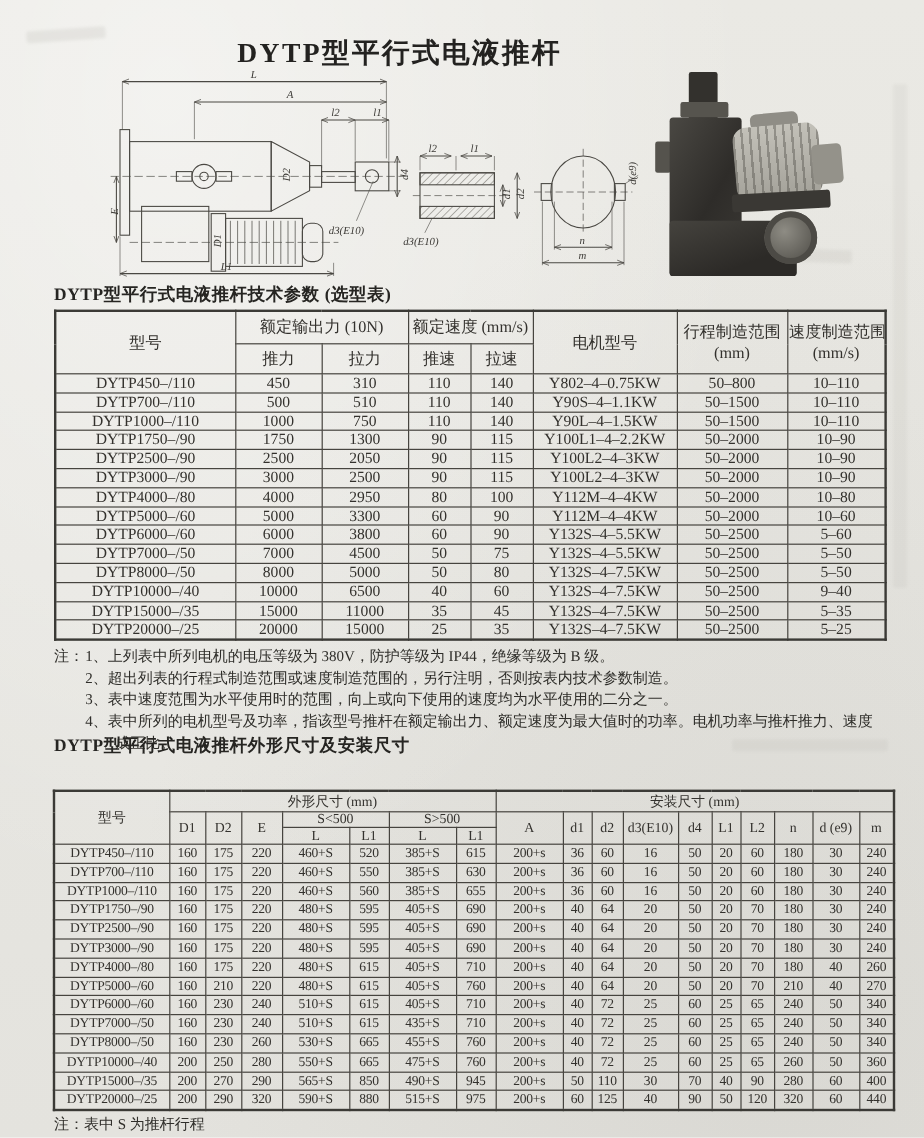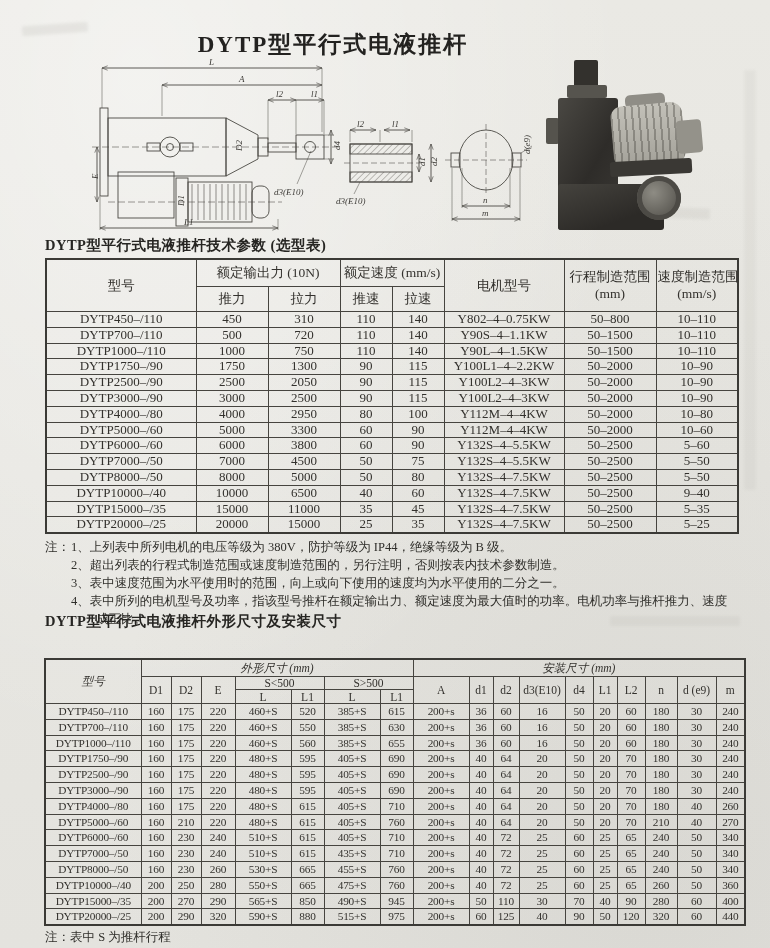--- a/index.html
+++ b/index.html
@@ -25,21 +25,21 @@
     border:1px solid #46443f;text-align:center;vertical-align:middle;
     padding:0 1px;white-space:nowrap;overflow:hidden;font-weight:normal;color:#33312d;
   }
   #t1{position:absolute;left:45px;top:258px;width:692px;border:2px solid #3b3a36;}
   #t1 th{font-size:13.5px;}
   #t1 thead tr:first-child th{height:26px;}
   #t1 thead tr:last-child th{height:24px;margin-left:20px;}
   #t1 td{height:14.8px;font-size:13px;line-height:14.8px;}
   #t2{position:absolute;left:44px;top:658px;width:700px;border:2px solid #3b3a36;}
   #t2 th{font-size:11.5px;}
-  #t2 thead tr:nth-child(1) th{height:16px;font-style:italic;}
+  #t2 thead tr:nth-child(1) th{height:16px;}
   #t2 thead tr:nth-child(3) th{height:13px;}
   #t2 td{height:14.8px;font-size:11.3px;line-height:14.8px;letter-spacing:-.2px;}
   .blk{display:block;line-height:1.25;}
   .notes{position:absolute;left:45px;top:538px;width:694px;font-size:12.5px;line-height:18px;color:#2f2e2a;}
   .notes-prefix{position:absolute;left:0;top:0;}
   .notes-items{margin-left:26px;}
   .note-item{padding-left:25px;text-indent:-25px;}
   .footnote{position:absolute;left:45px;top:929px;font-size:12.5px;color:#2f2e2a;}
   
   .drawing{position:absolute;left:92px;top:56px;}
@@ -235,21 +235,21 @@
         <td>310</td>
         <td>110</td>
         <td>140</td>
         <td>Y802–4–0.75KW</td>
         <td>50–800</td>
         <td>10–110</td>
       </tr>
       <tr>
         <td>DYTP700–/110</td>
         <td>500</td>
-        <td>720</td>
+        <td>510</td>
         <td>110</td>
         <td>140</td>
         <td>Y90S–4–1.1KW</td>
         <td>50–1500</td>
         <td>10–110</td>
       </tr>
       <tr>
         <td>DYTP1000–/110</td>
         <td>1000</td>
         <td>750</td>

